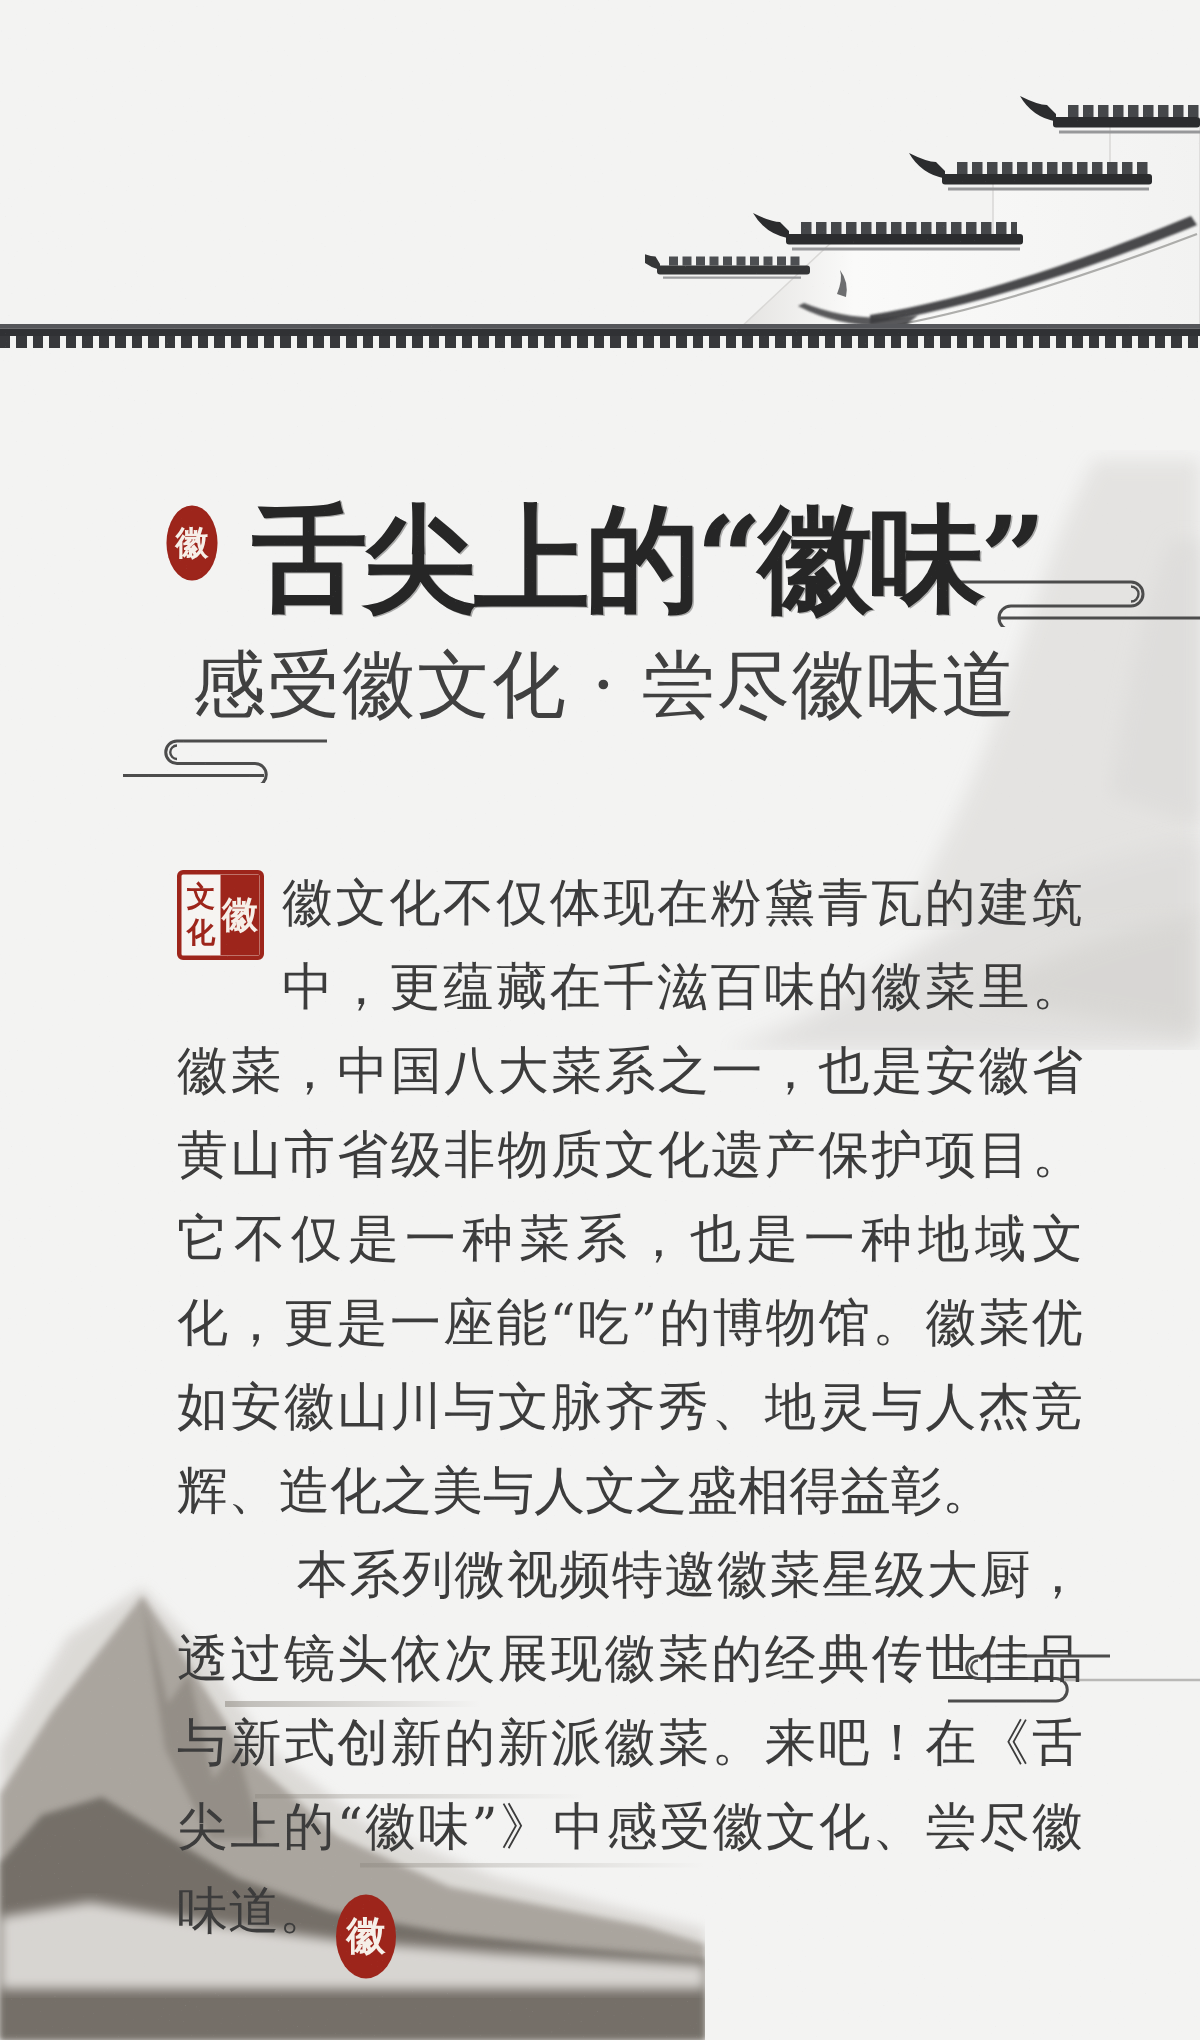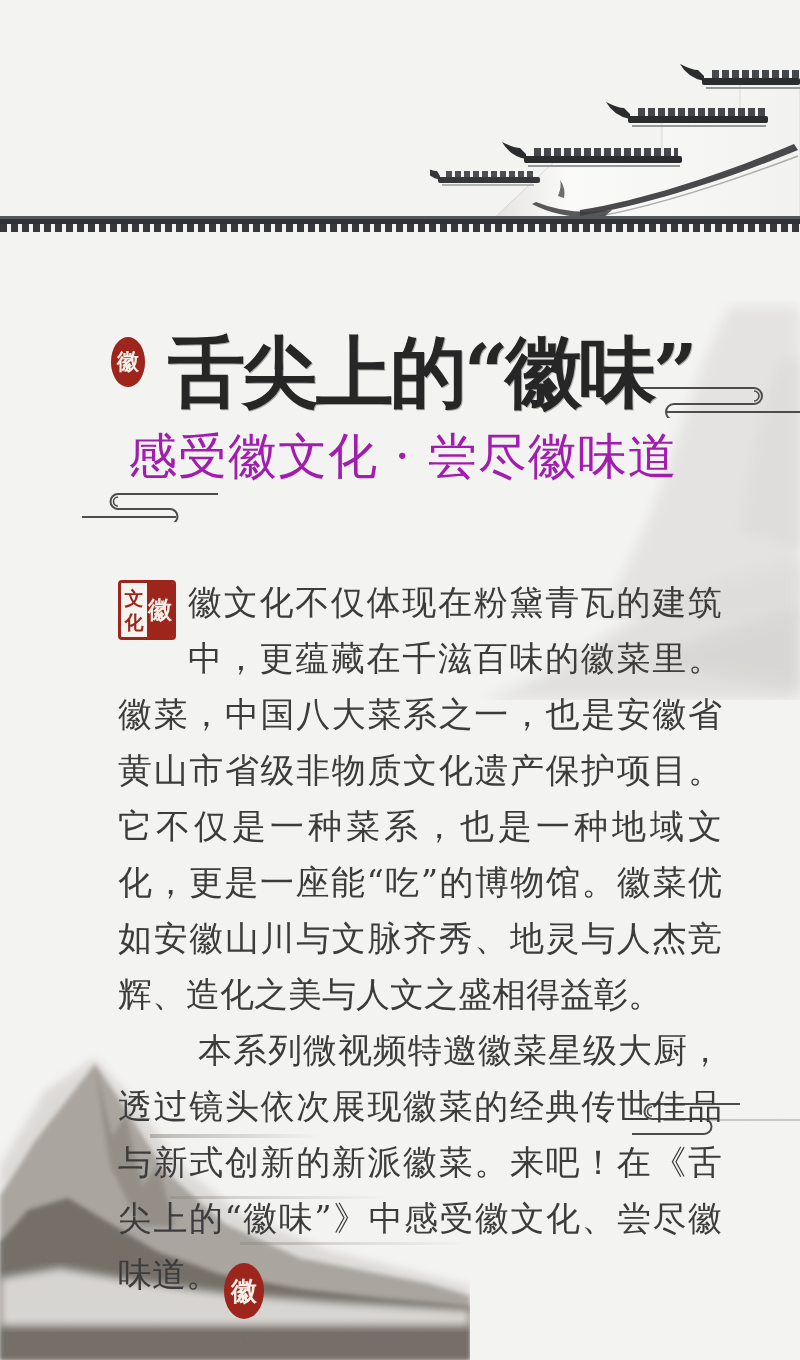--- a/index.html
+++ b/index.html
@@ -40,21 +40,21 @@
   .main-title{
     left:128px;top:322px;width:640px;z-index:11;
     font-size:77px;font-weight:900;color:#262626;
     letter-spacing:-3px;white-space:nowrap;
     text-shadow:1px 1px 0 rgba(38,38,38,.35);
     margin-left:40px;
   }
   .cloud-right-title{left:636px;top:378px;width:164px;height:40px;z-index:10;}
   .subtitle{
     left:128px;top:424px;width:600px;z-index:11;
-    font-size:49px;color:#a21caf;letter-spacing:1px;white-space:nowrap;
+    font-size:49px;color:#404040;letter-spacing:1px;white-space:nowrap;
   }
   .cloud-left-sub{left:78px;top:486px;width:140px;height:36px;z-index:10;}
 
   
   .article{left:118px;top:574px;width:604px;z-index:11;color:#3c3c3c;}
   .article p{
     margin:0;font-size:34px;line-height:56px;text-align:justify;
     font-family:"DejaVu Serif","Liberation Serif",serif;
   }
   .article p.p2{text-indent:2.35em;}

